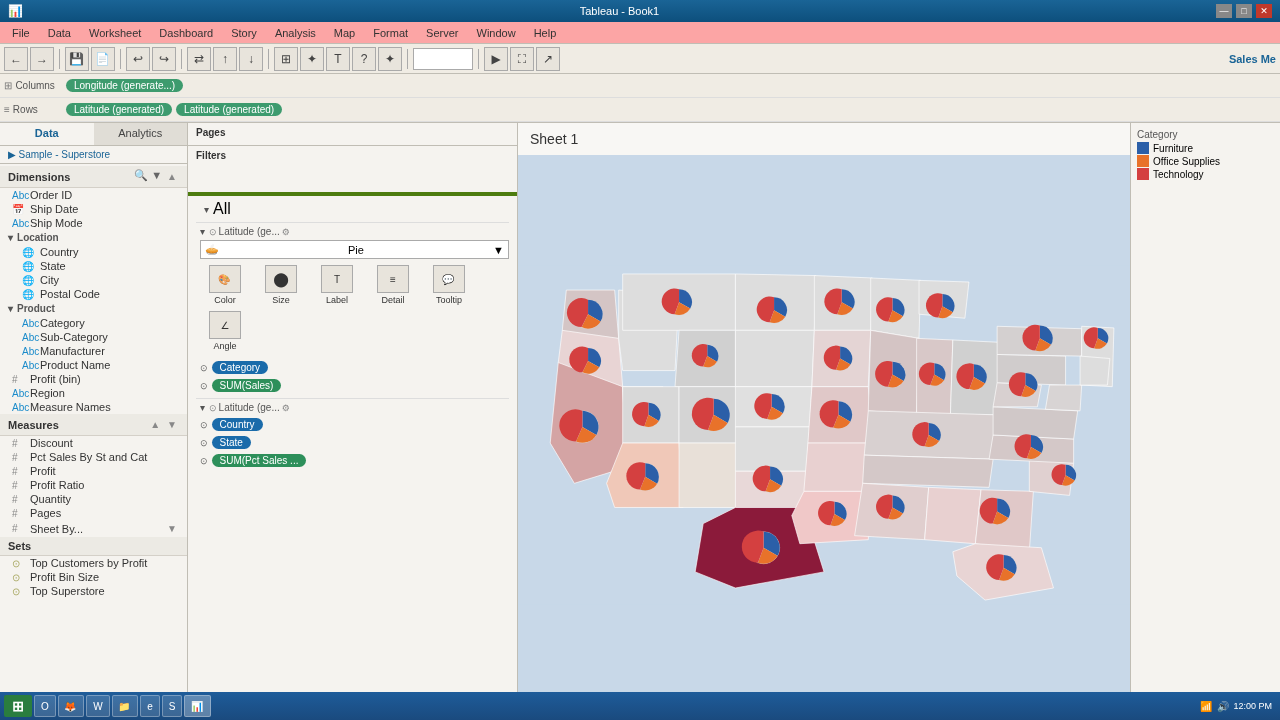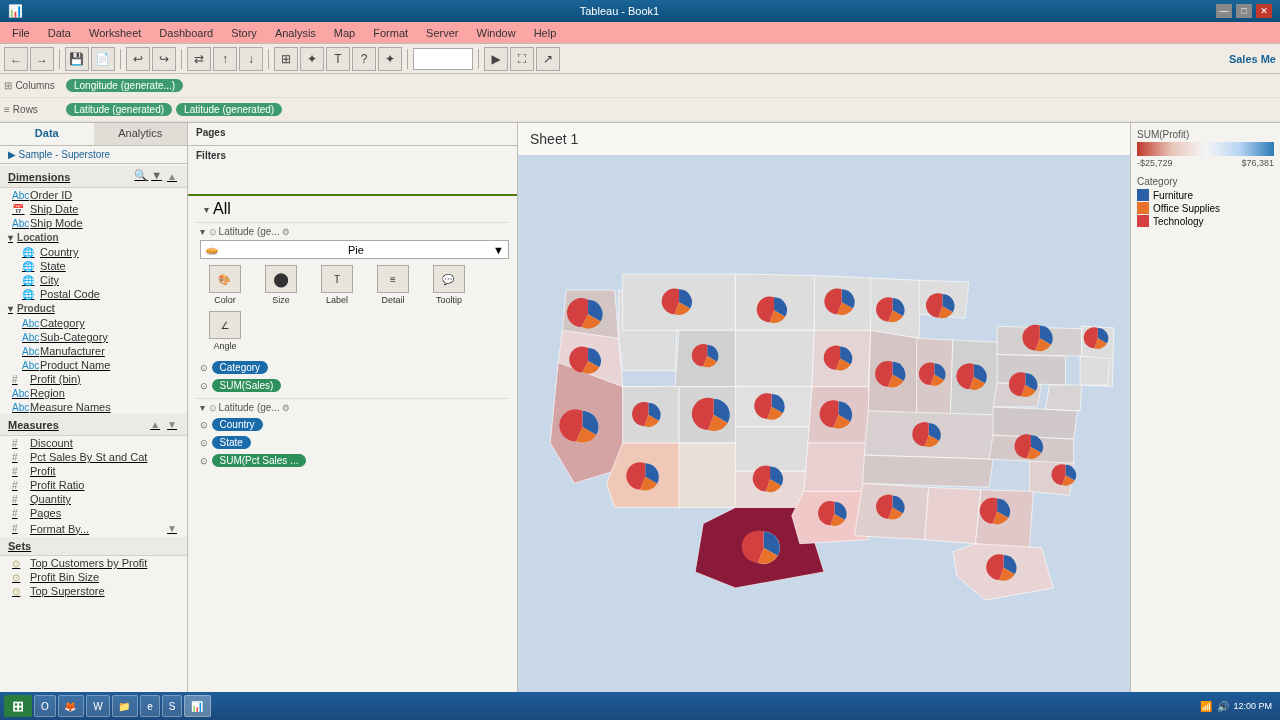--- a/index.html
+++ b/index.html
@@ -99,21 +99,20 @@
       border-bottom: 1px solid #c0bdb4;
       cursor: pointer;
     }
     #data-source::before { content: '▶ '; }
 
     
     #field-list {
       flex: 1;
       overflow-y: auto;
       padding: 2px 0;
-      text-decoration: underline;
     }
     .section-header {
       display: flex;
       align-items: center;
       justify-content: space-between;
       padding: 3px 8px;
       font-weight: bold;
       font-size: 11px;
       color: #333;
       background: #eceae4;
@@ -139,21 +138,21 @@
     
     #middle-panel {
       width: 330px;
       background: #f5f3ef;
       border-right: 1px solid #c0bdb4;
       display: flex;
       flex-direction: column;
     }
 
     #pages-section { padding: 4px 8px; border-bottom: 1px solid #c0bdb4; }
-    #filters-section { padding: 4px 8px; border-bottom: 2px solid #4d7c0f; min-height: 50px; }
+    #filters-section { padding: 4px 8px; border-bottom: 4px solid #4d7c0f; min-height: 50px; }
     #marks-section { padding: 4px 8px; flex: 1; }
 
     .section-label { font-weight: bold; font-size: 10px; color: #333; margin-bottom: 3px; }
 
     
     #columns-rows {
       background: #f0ece4;
       border-bottom: 1px solid #c0bdb4;
     }
     .shelf-row {
@@ -501,21 +500,21 @@
       <div class="field-item">
         <span class="field-icon hash">#</span>
         <span>Quantity</span>
       </div>
       <div class="field-item">
         <span class="field-icon hash">#</span>
         <span>Pages</span>
       </div>
       <div class="field-item">
         <span class="field-icon hash">#</span>
-        <span>Format By...</span>
+        <span>Sheet By...</span>
         <span class="scroll-arrow" style="margin-left:auto;">▼</span>
       </div>
 
       <div class="section-header">
         <span>Sets</span>
       </div>
       <div class="field-item">
         <span class="field-icon" style="color:#aa6;">⊙</span>
         <span>Top Customers by Profit</span>
       </div>
@@ -924,28 +923,20 @@
           <path d="M0,0 L0,-15 A15,15 0 0,1 13,7.5 Z" fill="#2b5fa8"></path>
           <path d="M0,0 L13,7.5 A15,15 0 0,1 -5,14 Z" fill="#e8722a"></path>
           <path d="M0,0 L-5,14 A15,15 0 1,1 0,-15 Z" fill="#d44040"></path>
         </g>
       </svg>
     </div>
   </div>
 
   <div id="legend-panel">
     <div>
-      <div class="legend-title">SUM(Profit)</div>
-      <div class="legend-gradient"></div>
-      <div class="legend-labels">
-        <span>-$25,729</span>
-        <span>$76,381</span>
-      </div>
-    </div>
-    <div>
       <div class="legend-title">Category</div>
       <div class="legend-category">
         <span class="legend-swatch" style="background:#2b5fa8;"></span>
         <span>Furniture</span>
       </div>
       <div class="legend-category">
         <span class="legend-swatch" style="background:#e8722a;"></span>
         <span>Office Supplies</span>
       </div>
       <div class="legend-category">

